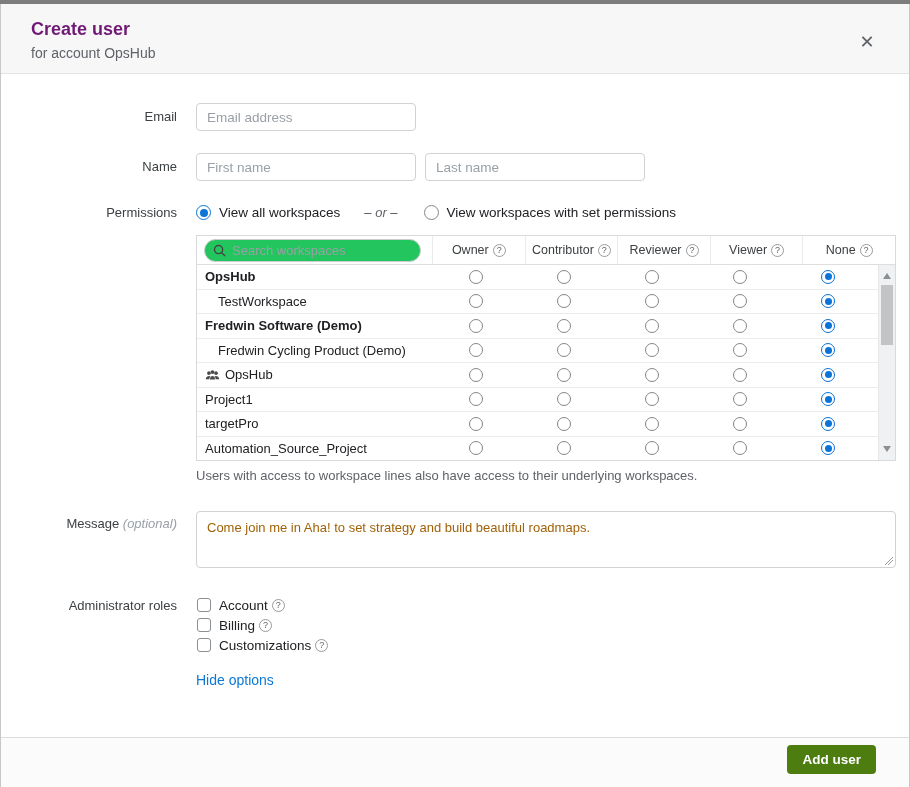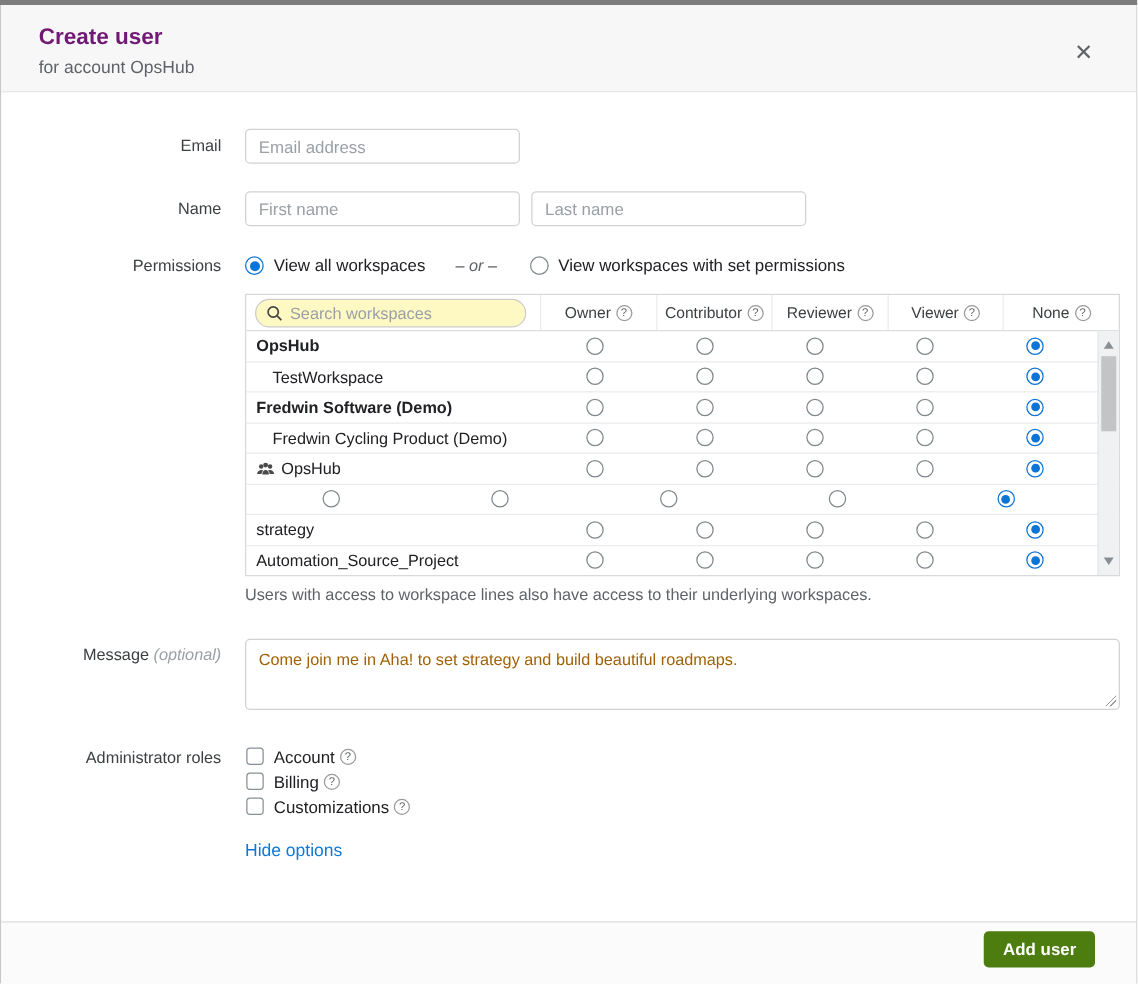--- a/index.html
+++ b/index.html
@@ -43,21 +43,21 @@
   .perm-line { position:absolute; left:195px; top:131px; display:flex; align-items:center; }
   .perm-line .opt-label { margin-left:8px; color:#202124; font-size:13.5px; }
   .or-sep { font-style:italic; color:#5f6368; margin:0 26px 0 24px; font-size:13px; }
 
   
   .ws-table { position:absolute; left:195px; top:161px; width:700px; height:226px;
               border:1px solid #d9d9d9; background:#fff; }
   .thead { display:flex; align-items:center; height:29px; border-bottom:1px solid #dedede; }
   .thead-name { width:235px; flex:none; padding-left:7px; height:100%; display:flex; align-items:center; }
   .search-pill { display:flex; align-items:center; width:217px; height:23px; border:1px solid #ccc;
-                 border-radius:12px; padding:0 8px; background:#fef9c3; }
+                 border-radius:12px; padding:0 8px; background:#22c55e; }
   .search-pill input { border:none; outline:none; width:170px; margin-left:6px; font-size:13px;
                        color:#202124; background:transparent;
                        font-family:"Liberation Sans","DejaVu Sans",sans-serif; }
   .search-pill input::placeholder { color:#9aa0a6; }
   .thead .tcell { font-size:12.5px; color:#3c4043; border-left:1px solid #ebebeb; height:100%;
                   display:flex; align-items:center; justify-content:center; }
   .tcell { flex:1; display:flex; align-items:center; justify-content:center; }
   .tbody { position:absolute; left:0; right:0; top:29px; bottom:0; display:flex; flex-direction:column; }
   .trow { flex:1; display:flex; align-items:center; padding-right:23px; }
   .trow + .trow { border-top:1px solid #ececec; }
@@ -277,40 +277,44 @@
                 <span class="radio"></span>
               </div>
     <div class="tcell">
                 <span class="radio"></span>
               </div>
     <div class="tcell">
                 <span class="radio sel"></span>
               </div>
   </div>
             <div class="trow">
+    <div class="tname">
+
+      <span>Project1</span>
+    </div>
     <div class="tcell">
                 <span class="radio"></span>
               </div>
     <div class="tcell">
                 <span class="radio"></span>
               </div>
     <div class="tcell">
                 <span class="radio"></span>
               </div>
     <div class="tcell">
                 <span class="radio"></span>
               </div>
     <div class="tcell">
                 <span class="radio sel"></span>
               </div>
   </div>
             <div class="trow">
     <div class="tname">
 
-      <span>strategy</span>
+      <span>targetPro</span>
     </div>
     <div class="tcell">
                 <span class="radio"></span>
               </div>
     <div class="tcell">
                 <span class="radio"></span>
               </div>
     <div class="tcell">
                 <span class="radio"></span>
               </div>

